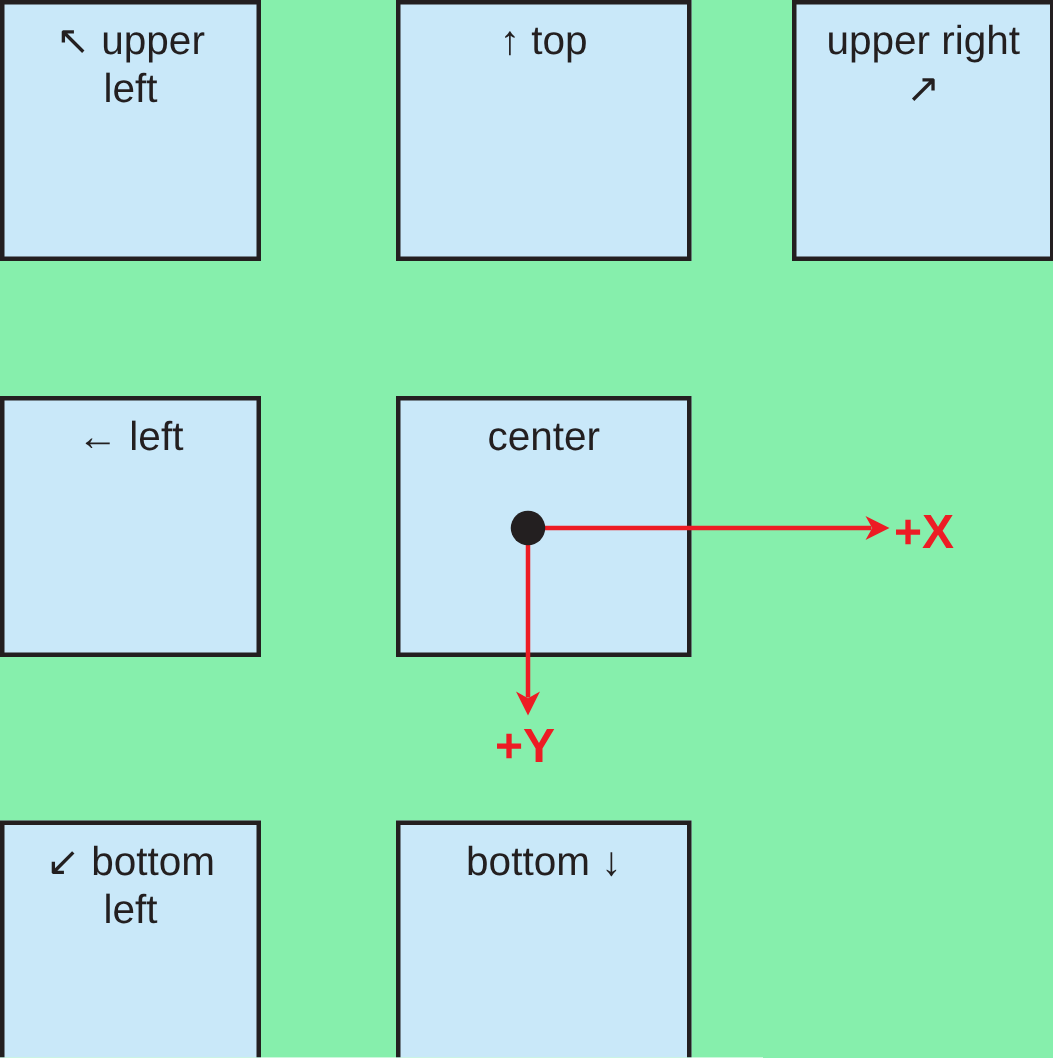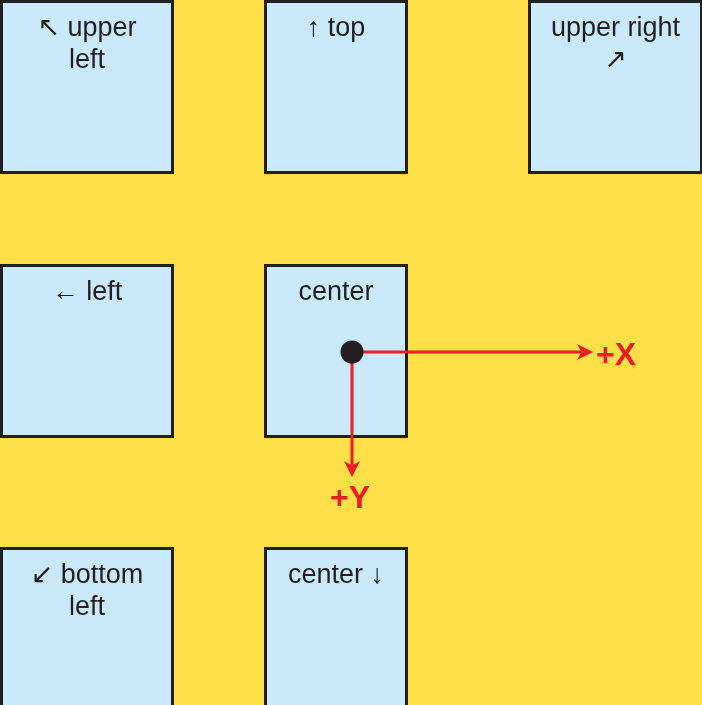--- a/index.html
+++ b/index.html
@@ -4,42 +4,42 @@
 <style>
   html, body {
     margin: 0;
     padding: 0;
     background: #ffffff;
   }
   .stage {
     position: relative;
     width: 702px;
     height: 705px;
-    background: #fde047;
+    background: #86efac;
     overflow: hidden;
     font-family: "Liberation Sans", "DejaVu Sans", sans-serif;
   }
   .box {
     position: absolute;
     box-sizing: border-box;
     background: #c9e8f9;
     border: 3px solid #231f20;
     text-align: center;
     padding-top: 8px;
   }
   .box-label {
     display: inline-block;
     white-space: pre-line;
     font-size: 27px;
     line-height: 1.2;
     color: #231f20;
   }
   
   .c0 { left: 0px;   width: 174px; }
-  .c1 { left: 264px; width: 144px; }
+  .c1 { left: 264px; width: 197px; }
   .c2 { left: 528px; width: 175px; }
   
   .r0 { top: 0px;   height: 174px; }
   .r1 { top: 264px; height: 174px; }
   .r2 { top: 547px; height: 172px; }
 
   .overlay {
     position: absolute;
     left: 0; top: 0;
     width: 702px;
@@ -78,21 +78,21 @@
   </div>
   <div class="box c0 r1">
     <span class="box-label">← left</span>
   </div>
 
   <div class="box c0 r2">
     <span class="box-label">↙ bottom
 left</span>
   </div>
   <div class="box c1 r2">
-    <span class="box-label">center ↓</span>
+    <span class="box-label">bottom ↓</span>
   </div>
 
   <svg class="overlay" viewBox="0 0 702 705" xmlns="http://www.w3.org/2000/svg">
 
     <line x1="352" y1="352" x2="581" y2="352" stroke-width="3" stroke="#ed1c24"></line>
     <polygon points="593,352 577,344 581.5,352 577,360" fill="#ed1c24"></polygon>
 
     <line x1="352" y1="352" x2="352" y2="465" stroke-width="3" stroke="#ed1c24"></line>
     <polygon points="352,477 344,461 352,465.5 360,461" fill="#ed1c24"></polygon>
 

